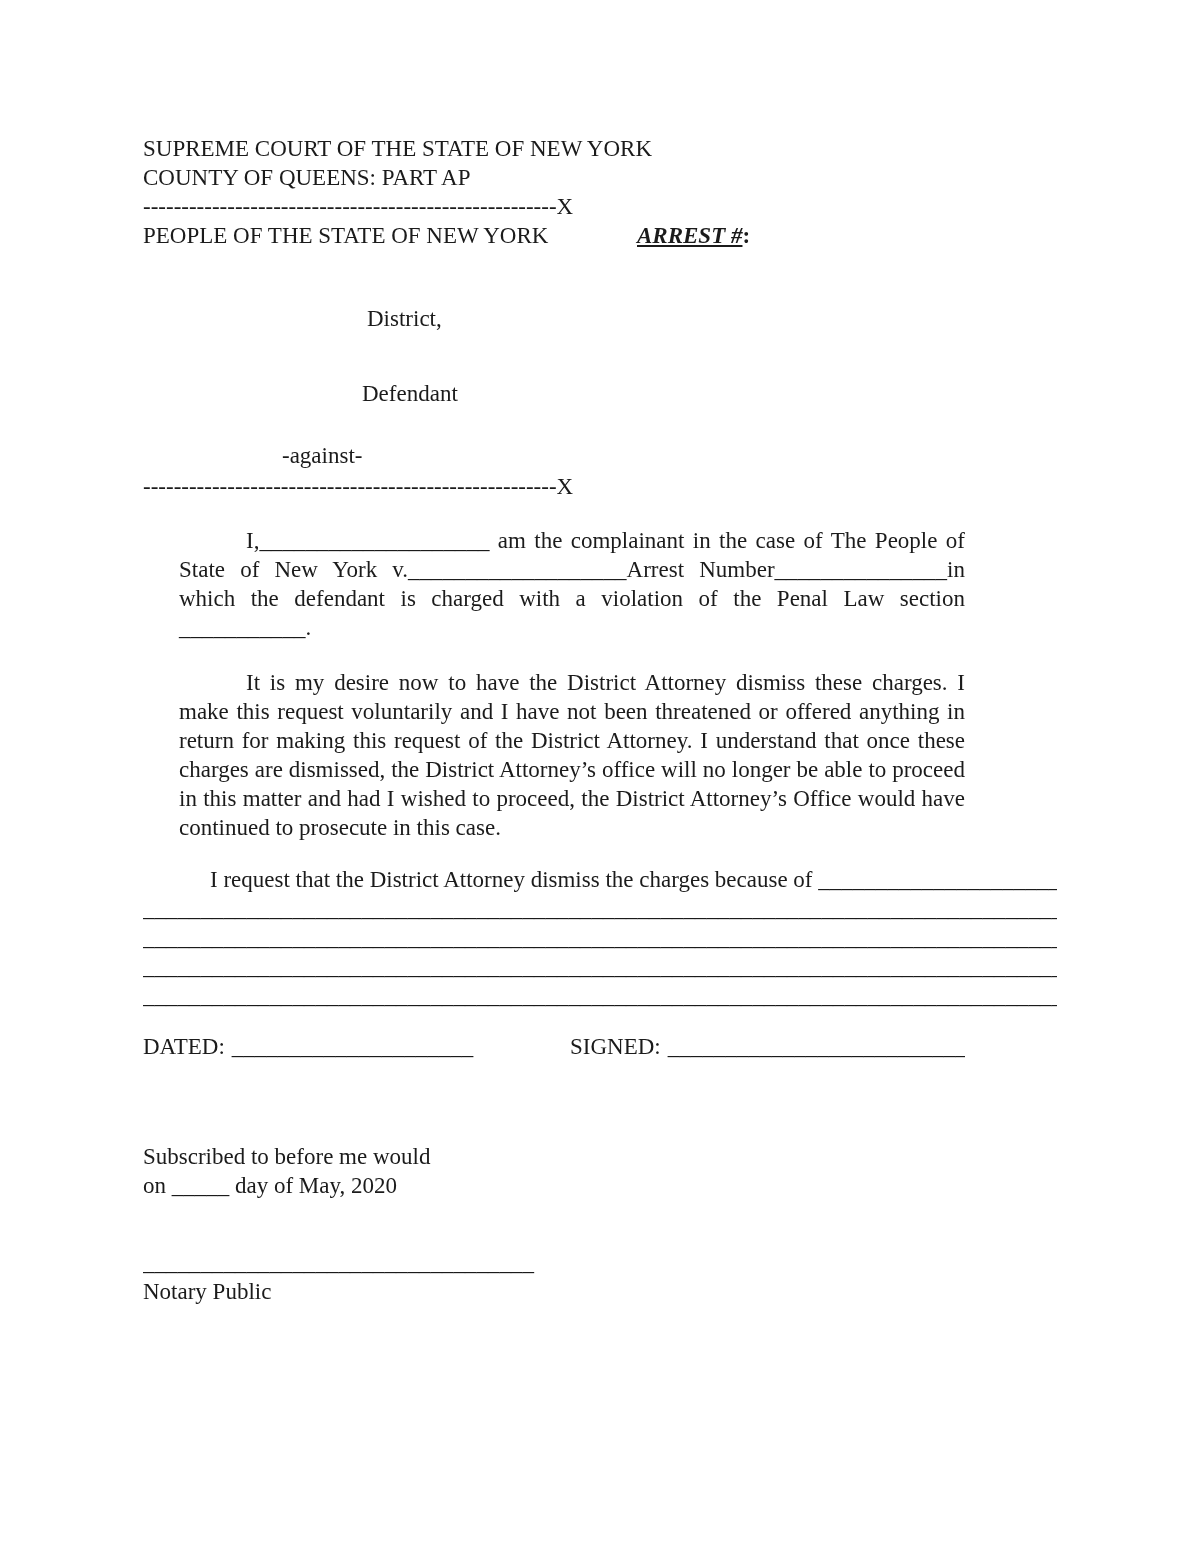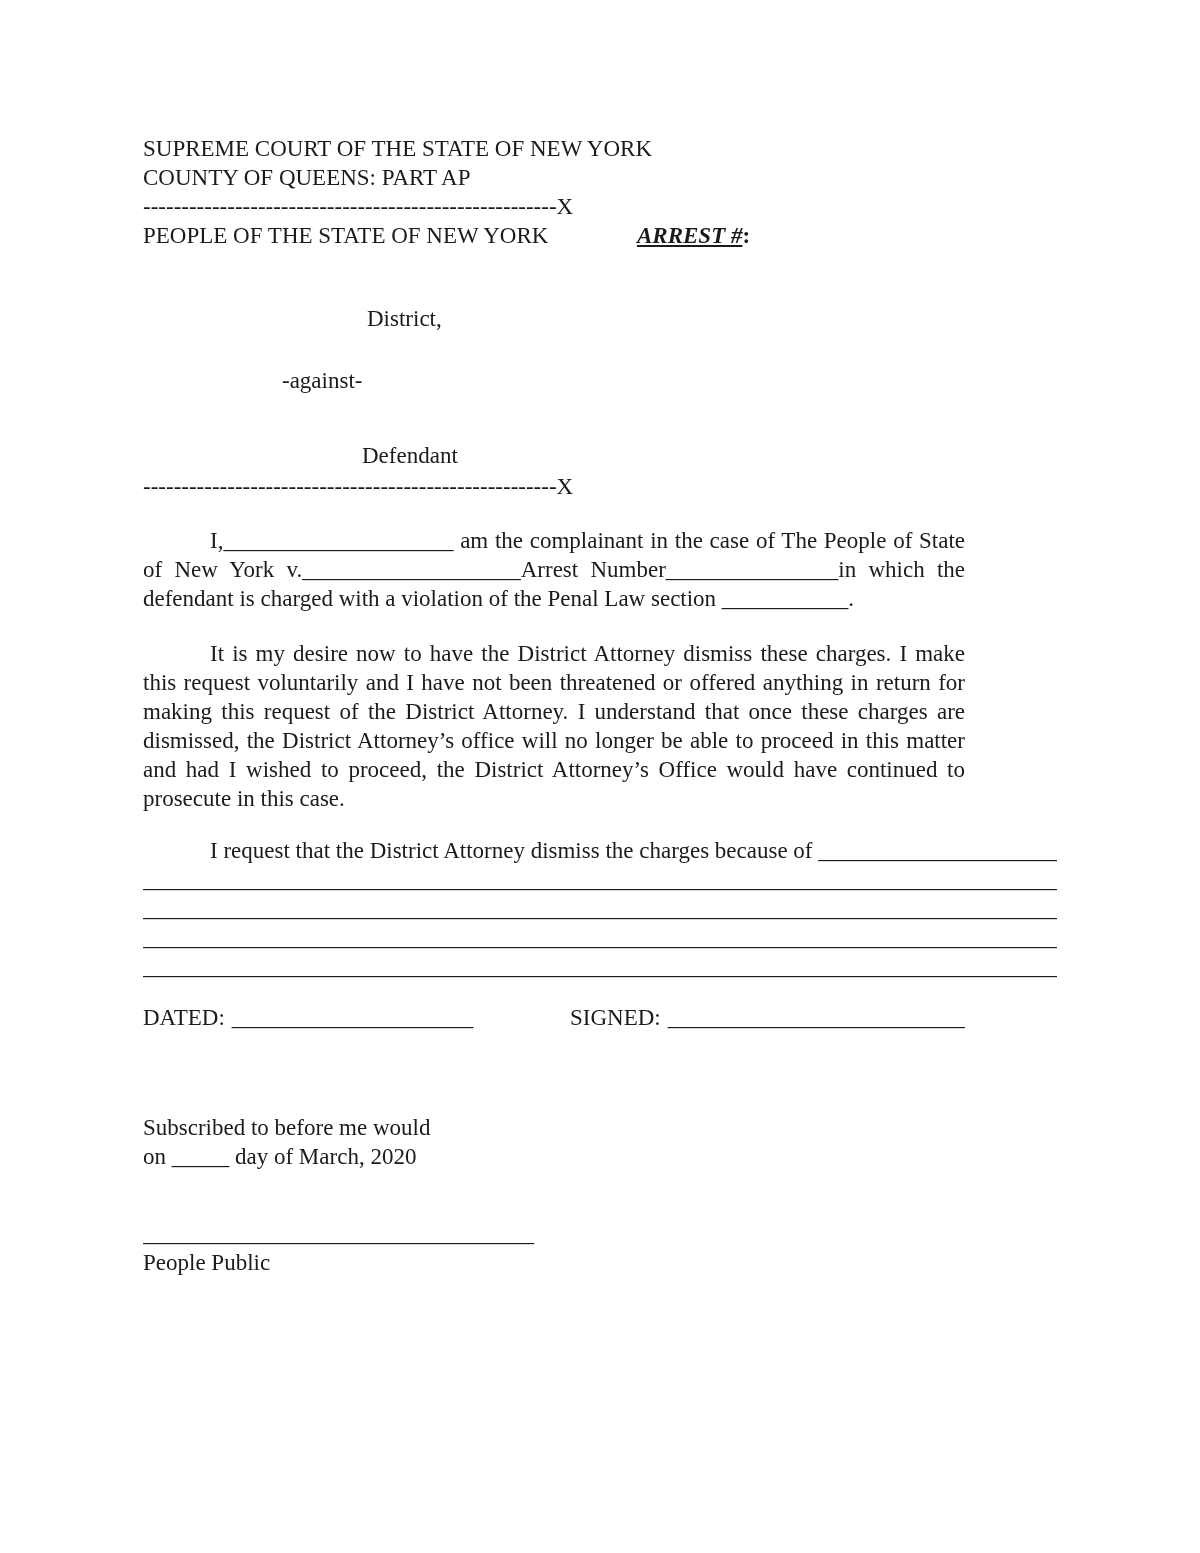--- a/index.html
+++ b/index.html
@@ -26,20 +26,21 @@
   }
   .arrest-no .ul { text-decoration: underline; font-style: italic; }
   .plaintiff   { padding-left: 224px; margin-top: 54px; }
   .against     { padding-left: 139px; margin-top: 33px; }
   .defendant   { padding-left: 219px; margin-top: 46px; }
   .divider-2   { margin-top: 2px; }
   .para {
     text-align: justify;
     text-indent: 67px;
     margin-top: 25px;
+    margin-left: 36px;
   }
   .para-2 { margin-top: 26px; }
   .request-block { margin-top: 23px; }
   .request-line {
     text-indent: 67px;
     white-space: nowrap;
     overflow: hidden;
     width: 914px;
   }
   .blank-row {
@@ -71,22 +72,22 @@
   <div class="line">SUPREME COURT OF THE STATE OF NEW YORK</div>
   <div class="line">COUNTY OF QUEENS: PART AP</div>
   <div class="line">------------------------------------------------------X</div>
 
   <div class="caption-row">
     <span>PEOPLE OF THE STATE OF NEW YORK</span>
     <span class="arrest-no"><span class="ul">ARREST #</span><span>:</span></span>
   </div>
 
   <div class="line plaintiff">District,</div>
+  <div class="line defendant">Defendant</div>
   <div class="line against">-against-</div>
-  <div class="line defendant">Defendant</div>
   <div class="line divider-2">------------------------------------------------------X</div>
 
   <p class="para">I,____________________ am the complainant in the case of The People of State of New York v.___________________Arrest Number_______________in which the defendant is charged with a violation of the Penal Law section ___________.</p>
   <p class="para para-2">It is my desire now to have the District Attorney dismiss these charges. I make this request voluntarily and I have not been threatened or offered anything in return for making this request of the District Attorney. I understand that once these charges are dismissed, the District Attorney’s office will no longer be able to proceed in this matter and had I wished to proceed, the District Attorney’s Office would have continued to prosecute in this case.</p>
 
   <div class="request-block">
     <div class="request-line">I request that the District Attorney dismiss the charges because of ______________________</div>
     <div class="blank-row">______________________________________________________________________________________</div>
     <div class="blank-row">______________________________________________________________________________________</div>
     <div class="blank-row">______________________________________________________________________________________</div>
@@ -97,18 +98,18 @@
     <div class="sig-cell-dated">
       <span>DATED:</span><span class="blank-gap">_____________________</span>
     </div>
     <div class="sig-cell-signed">
       <span>SIGNED:</span><span class="blank-gap">__________________________________</span>
     </div>
   </div>
 
   <div class="notary-block">
     <div class="line">Subscribed to before me would</div>
-    <div class="line">on _____ day of March, 2020</div>
+    <div class="line">on _____ day of May, 2020</div>
     <div class="notary-sig-line">__________________________________</div>
-    <div class="line">People Public</div>
+    <div class="line">Notary Public</div>
   </div>
 
 </div>
 
 </body></html>

